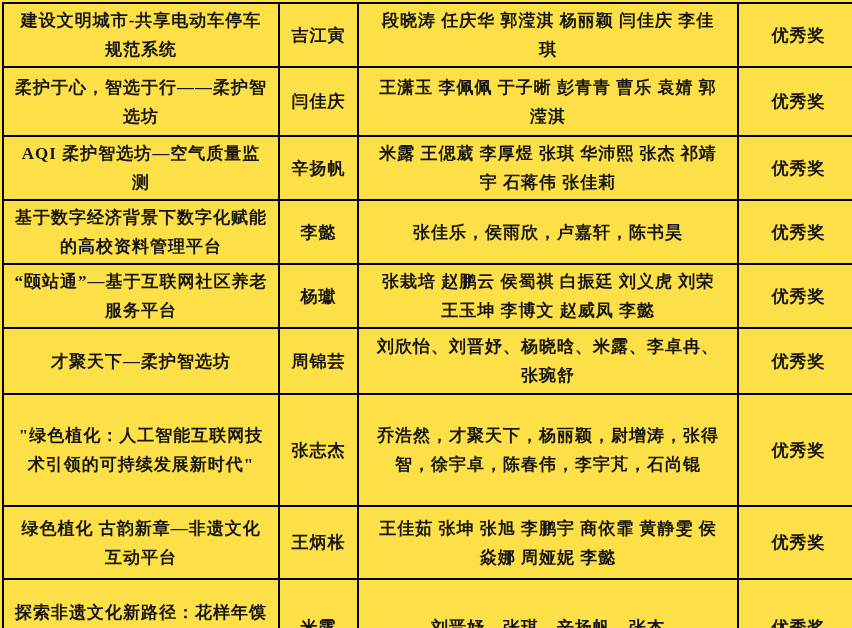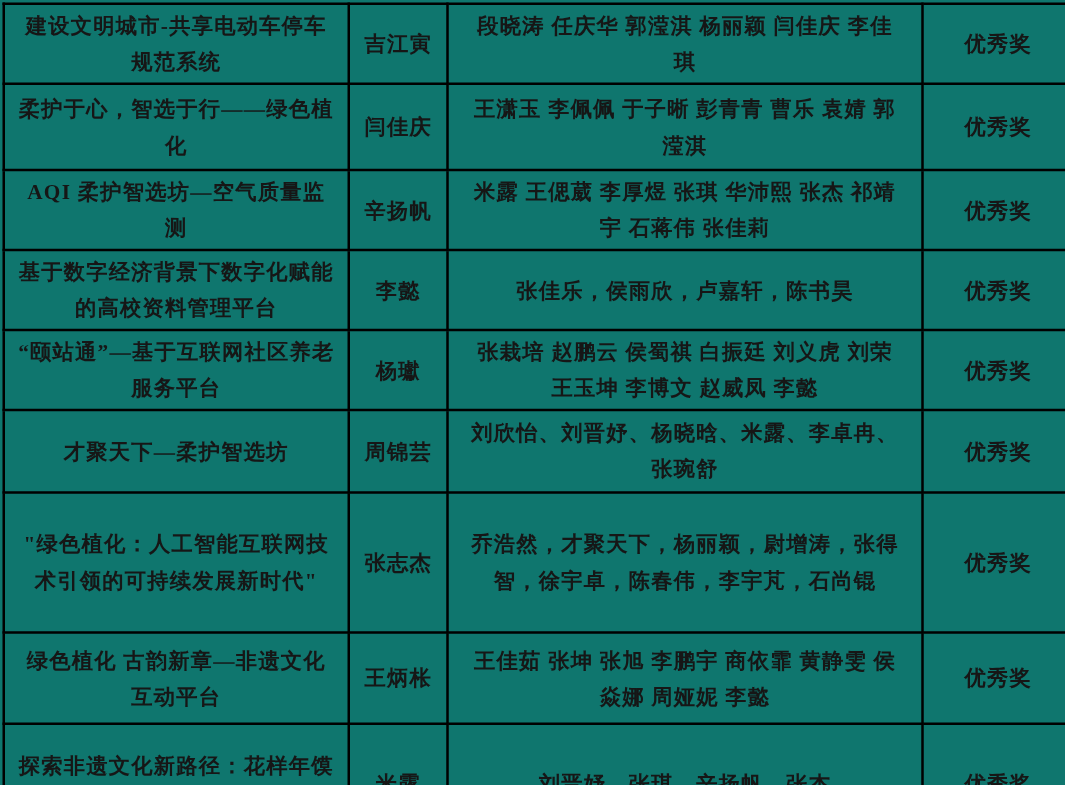--- a/index.html
+++ b/index.html
@@ -8,21 +8,21 @@
     width: 852px;
     height: 628px;
     overflow: hidden;
     background: #ffffff;
   }
   .page {
     position: relative;
     width: 852px;
     height: 628px;
     overflow: hidden;
-    background: #0f766e;
+    background: #fde047;
   }
   table.award-table {
     position: absolute;
     top: 2px;
     left: 2px;
     width: 856px;
     border-collapse: collapse;
     table-layout: fixed;
     font-family: "Liberation Serif", "DejaVu Serif", serif;
     font-weight: 700;
@@ -64,21 +64,21 @@
       <col style="width:121px">
     </colgroup>
     <tbody>
       <tr class="r1">
         <td class="c-project">建设文明城市-共享电动车停车规范系统</td>
         <td class="c-leader">吉江寅</td>
         <td class="c-members">段晓涛 任庆华 郭滢淇 杨丽颖 闫佳庆 李佳琪</td>
         <td class="c-award">优秀奖</td>
       </tr>
       <tr class="r2">
-        <td class="c-project">柔护于心，智选于行——绿色植化</td>
+        <td class="c-project">柔护于心，智选于行——柔护智选坊</td>
         <td class="c-leader">闫佳庆</td>
         <td class="c-members">王潇玉 李佩佩 于子晰 彭青青 曹乐 袁婧 郭滢淇</td>
         <td class="c-award">优秀奖</td>
       </tr>
       <tr class="r3">
         <td class="c-project">AQI 柔护智选坊—空气质量监测</td>
         <td class="c-leader">辛扬帆</td>
         <td class="c-members">米露 王偲葳 李厚煜 张琪 华沛熙 张杰 祁靖宇 石蒋伟 张佳莉</td>
         <td class="c-award">优秀奖</td>
       </tr>

